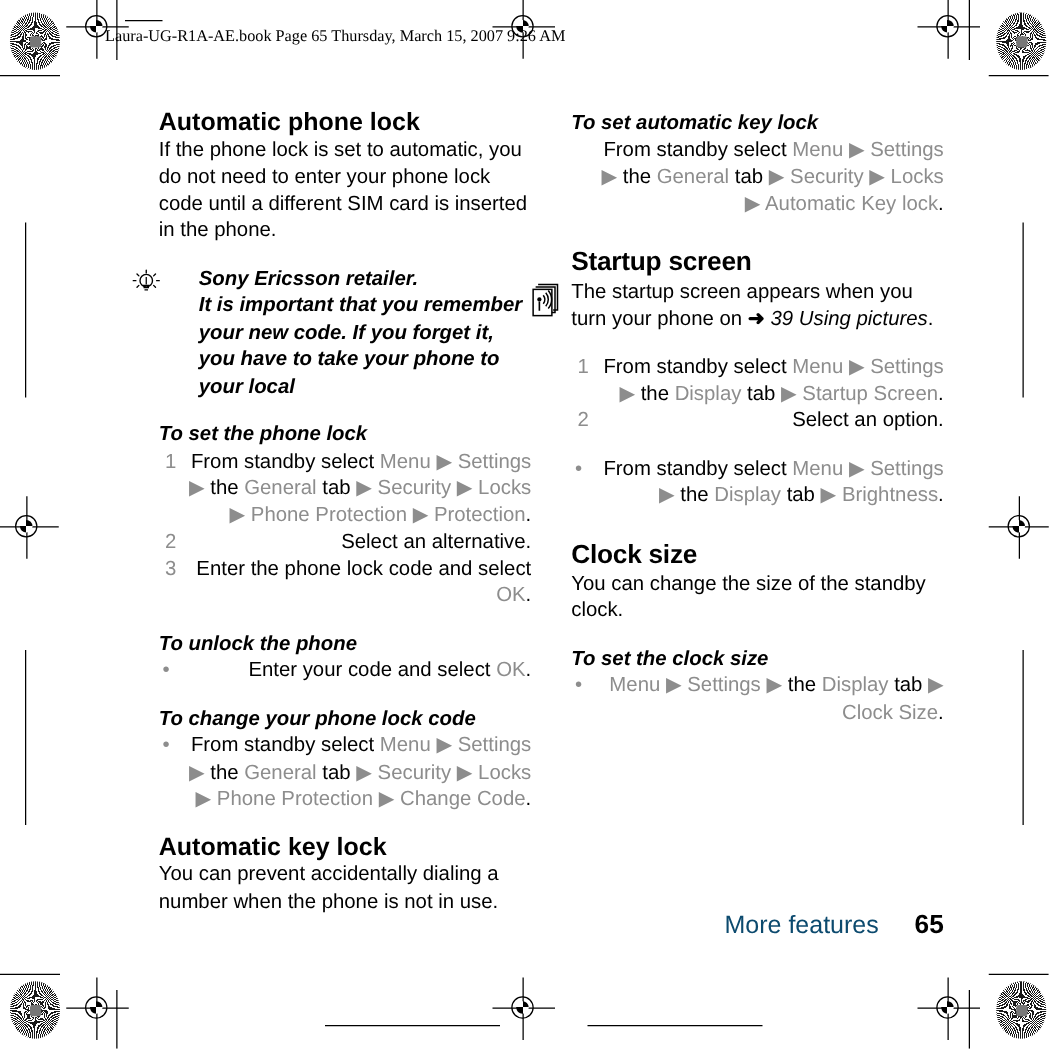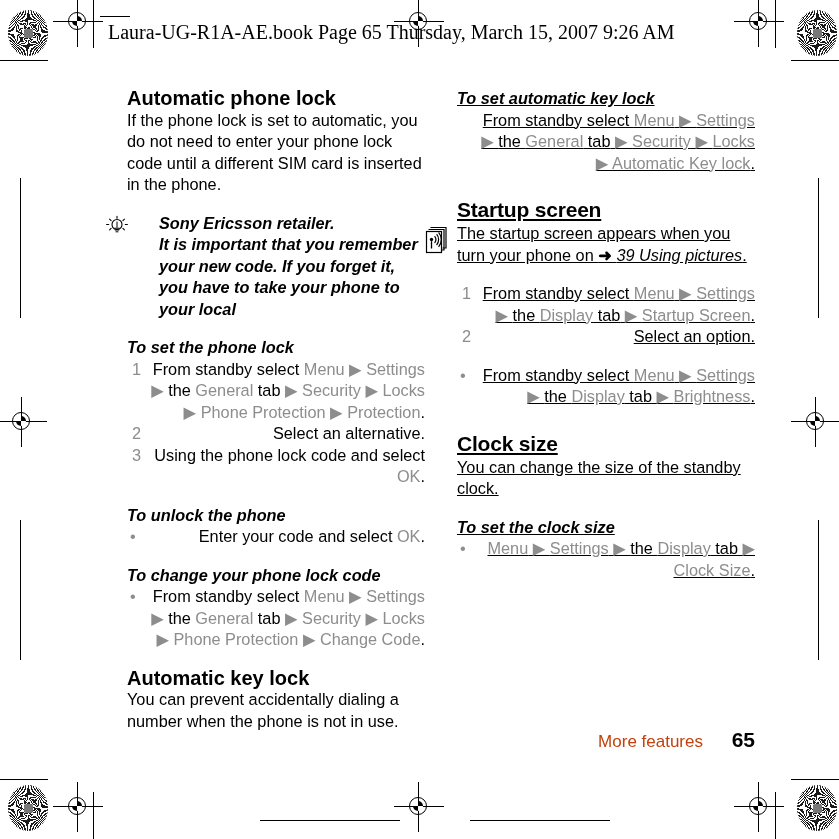--- a/index.html
+++ b/index.html
@@ -103,24 +103,24 @@
   .tick.k1 { left: 20px;  top: 178px; width: 1px; height: 140px; }
   .tick.k2 { left: 20px;  top: 520px; width: 1px; height: 140px; }
   .tick.k3 { left: 818px; top: 178px; width: 1px; height: 140px; }
   .tick.k4 { left: 818px; top: 520px; width: 1px; height: 140px; }
   .tick.k5 { left: 260px; top: 820px; width: 140px; height: 1px; }
   .tick.k6 { left: 470px; top: 820px; width: 140px; height: 1px; }
 
   
   .file-header {
     position: absolute;
-    left: 108px;
+    left: 84px;
     top: 21px;
     font-family: "Liberation Serif", serif;
-    font-size: 20px;
+    font-size: 13px;
     color: #000;
     white-space: nowrap;
     letter-spacing: 0px;
   }
   .header-rule {
     position: absolute;
     left: 100px;
     top: 16px;
     width: 30px;
     height: 1px;
@@ -130,21 +130,21 @@
   
   .col {
     position: absolute;
     top: 88px;
     width: 298px;
     font-size: 16.3px;
     line-height: 21.5px;
     color: #000;
   }
   .col-left  { left: 127px; }
-  .col-right { left: 457px; text-decoration: underline; }
+  .col-right { left: 457px; }
 
   h2.sec {
     font-size: 20px;
     font-weight: bold;
     margin: 0;
     line-height: 21.5px;
   }
   h2.big {
     font-size: 21px;
     font-weight: bold;
@@ -227,22 +227,22 @@
   .footer {
     position: absolute;
     left: 457px;
     top: 728px;
     width: 298px;
     display: flex;
     align-items: baseline;
     justify-content: flex-end;
   }
   .footer .label {
-    font-size: 17px;
-    color: #c2410c;
+    font-size: 20px;
+    color: #0c4a6e;
   }
   .footer .pageno {
     font-size: 21px;
     font-weight: bold;
     color: #000;
     margin-left: 22px;
     min-width: 30px;
     text-align: right;
   }
 </style>
@@ -353,21 +353,21 @@
         <div class="step">
           <span class="num">1</span>
           <span class="txt"><span>From standby select </span><span class="ui">Menu</span><span class="arrow"> ▶ </span><span class="ui">Settings</span><br><span class="arrow">▶ </span><span>the </span><span class="ui">General</span><span> tab</span><span class="arrow"> ▶ </span><span class="ui">Security</span><span class="arrow"> ▶ </span><span class="ui">Locks</span><br><span class="arrow">▶ </span><span class="ui">Phone Protection</span><span class="arrow"> ▶ </span><span class="ui">Protection</span><span>.</span></span>
         </div>
         <div class="step">
           <span class="num">2</span>
           <span class="txt"><span>Select an alternative.</span></span>
         </div>
         <div class="step">
           <span class="num">3</span>
-          <span class="txt"><span>Using the phone lock code and select</span><br><span class="ui">OK</span><span>.</span></span>
+          <span class="txt"><span>Enter the phone lock code and select</span><br><span class="ui">OK</span><span>.</span></span>
         </div>
       </div>
 
     <div class="gap-m"></div>
 
     <h3 class="task">To unlock the phone</h3>
     <div class="steps">
         <div class="step">
           <span class="bul">•</span>
           <span class="txt"><span>Enter your code and select </span><span class="ui">OK</span><span>.</span></span>

